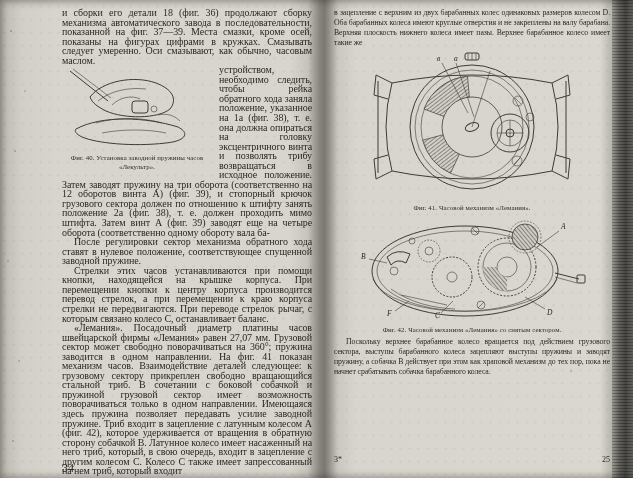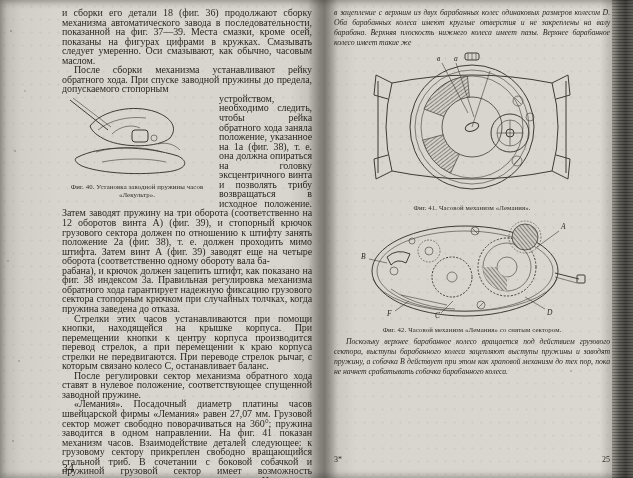--- a/index.html
+++ b/index.html
@@ -22,21 +22,21 @@
   .vignette{position:absolute;inset:0;pointer-events:none;
     box-shadow:inset 0 3px 6px rgba(40,38,34,0.25), inset 0 -3px 6px rgba(40,38,34,0.2), inset 3px 0 6px rgba(40,38,34,0.15);}
   .specks{position:absolute;left:10px;top:30px;width:2px;height:2px;border-radius:50%;background:rgba(70,68,62,0.4);
     box-shadow:4px 120px 0 rgba(70,68,62,0.35), -3px 230px 0 rgba(70,68,62,0.3), 8px 330px 0 rgba(70,68,62,0.3),
       2px 410px 0 rgba(70,68,62,0.35), 14px 60px 0 rgba(70,68,62,0.25), 560px 340px 0 rgba(70,68,62,0.25);}
 
   .page-left{position:absolute;left:62px;top:8px;width:250px;}
   .page-right{position:absolute;left:334px;top:8px;width:276px;}
   p{margin:0;text-align:justify;}
   .page-left p{font-size:10px;line-height:9.55px;letter-spacing:-0.1px;}
-  .page-right p{font-size:7.8px;line-height:9.9px;letter-spacing:-0.1px;font-style:italic;}
+  .page-right p{font-size:7.8px;line-height:9.9px;letter-spacing:-0.1px;}
   .ind{text-indent:12px;}
 
   figure{margin:0;}
   .fig40{float:left;width:150px;margin:2px 7px 2px 0;}
   .figc{display:block;text-align:center;font-size:6.8px;line-height:8.4px;color:#2f2c27;padding-top:3px;letter-spacing:0.1px;}
   .fig40 .figc{width:146px;margin:0 auto;}
   .figblock{text-align:center;margin:3px 0 3px 0;}
   .figblock svg{display:inline-block;}
 
   .pgnum-left{position:absolute;left:62px;top:461px;font-size:12px;color:#2f2c27;}
@@ -50,43 +50,41 @@
 </head>
 <body>
 
 <div class="scan">
   <div class="gutter"></div>
   <div class="book-edge"></div>
   <div class="specks"></div>
 
   <div class="page-left">
     <p>и сборки его детали 18 (фиг. 36) продолжают сборку механизма автоматического завода в последовательности, показанной на фиг. 37—39. Места смазки, кроме осей, показаны на фигурах цифрами в кружках. Смазывать следует умеренно. Оси смазывают, как обычно, часовым маслом.</p>
-    <p class="ind">После сборки механизма устанавливают рейку обратного хода. При спуске заводной пружины до предела, допускаемого стопорным</p>
 
     <figure class="fig40">
       <svg width="150" height="80" viewBox="0 0 150 80">
         <line class="ln" x1="8" y1="4" x2="46" y2="34"></line>
         <line class="lnt" x1="11" y1="2" x2="49" y2="31"></line>
         <path class="ln" d="M28,30 C40,14 72,8 94,16 C110,22 116,32 108,42 C96,52 62,52 44,44 C36,40 30,36 28,30 Z"></path>
         <path class="lnt" d="M50,38 C58,30 70,28 78,32"></path>
         <path class="lnt" d="M36,34 C48,24 66,20 84,22"></path>
         <rect class="ln" x="70" y="34" width="16" height="12" rx="3"></rect>
         <circle class="lnt" cx="92" cy="42" r="3"></circle>
         <path class="ln" d="M14,62 C40,48 84,50 116,60 C128,66 124,74 104,76 C70,80 34,76 20,70 C14,67 12,64 14,62 Z"></path>
         <path class="lnt" d="M34,56 C54,50 80,50 100,56"></path>
         <path class="lnt" d="M40,66 C60,62 86,62 104,66"></path>
         <path class="lnt" d="M96,48 C104,46 112,48 118,54"></path>
       </svg>
       <figcaption class="figc">Фиг. 40. Установка заводной пружины часов «Лекультр».</figcaption>
     </figure>
 
     <p>устройством, необходимо следить, чтобы рейка обратного хода заняла положение, указанное на 1а (фиг. 38), т. е. она должна опираться на головку эксцентричного винта и позволять трибу возвращаться в исходное положение. Затем заводят пружину на три оборота (соответственно на 12 оборотов винта А) (фиг. 39), и стопорный крючок грузового сектора должен по отношению к штифту занять положение 2а (фиг. 38), т. е. должен проходить мимо штифта. Затем винт А (фиг. 39) заводят еще на четыре оборота (соответственно одному обороту вала ба-</p>
-    <p>рабана), и крючок должен зацепить штифт, как показано на фиг. 38 индексом 3а. Правильная регулировка механизма обратного хода гарантирует надежную фиксацию грузового сектора стопорным крючком при случайных толчках, когда пружина заведена до отказа.</p>
+    <p class="ind">После регулировки сектор механизма обратного хода ставят в нулевое положение, соответствующее спущенной заводной пружине.</p>
     <p class="ind">Стрелки этих часов устанавливаются при помощи кнопки, находящейся на крышке корпуса. При перемещении кнопки к центру корпуса производится перевод стрелок, а при перемещении к краю корпуса стрелки не передвигаются. При переводе стрелок рычаг, с которым связано колесо С, останавливает баланс.</p>
-    <p class="ind">После регулировки сектор механизма обратного хода ставят в нулевое положение, соответствующее спущенной заводной пружине.</p>
     <p class="ind">«Лемания». Посадочный диаметр платины часов швейцарской фирмы «Лемания» равен 27,07 мм. Грузовой сектор может свободно поворачиваться на 360°; пружина заводится в одном направлении. На фиг. 41 показан механизм часов. Взаимодействие деталей следующее: к грузовому сектору прикреплен свободно вращающийся стальной триб. В сочетании с боковой собачкой и пружиной грузовой сектор имеет возможность поворачиваться только в одном направлении. Имеющаяся здесь пружина позволяет передавать усилие заводной пружине. Триб входит в зацепление с латунным колесом А (фиг. 42), которое удерживается от вращения в обратную сторону собачкой В. Латунное колесо имеет насаженный на него триб, который, в свою очередь, входит в зацепление с другим колесом С. Колесо С также имеет запрессованный на нем триб, который входит</p>
   </div>
   <div class="pgnum-left">34</div>
 
   <div class="page-right">
     <p>в зацепление с верхним из двух барабанных колес одинаковых размеров колесом D. Оба барабанных колеса имеют круглые отверстия и не закреплены на валу барабана. Верхняя плоскость нижнего колеса имеет пазы. Верхнее барабанное колесо имеет такие же</p>
 
     <figure class="figblock">
       <svg width="205" height="146" viewBox="0 0 205 146">
         <defs>

